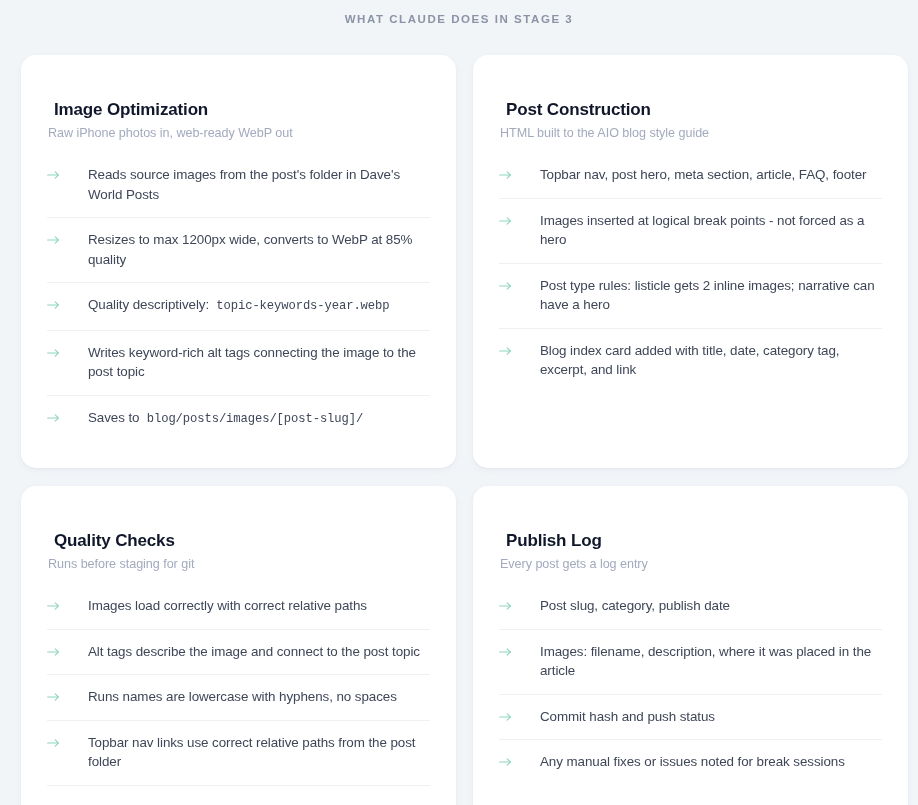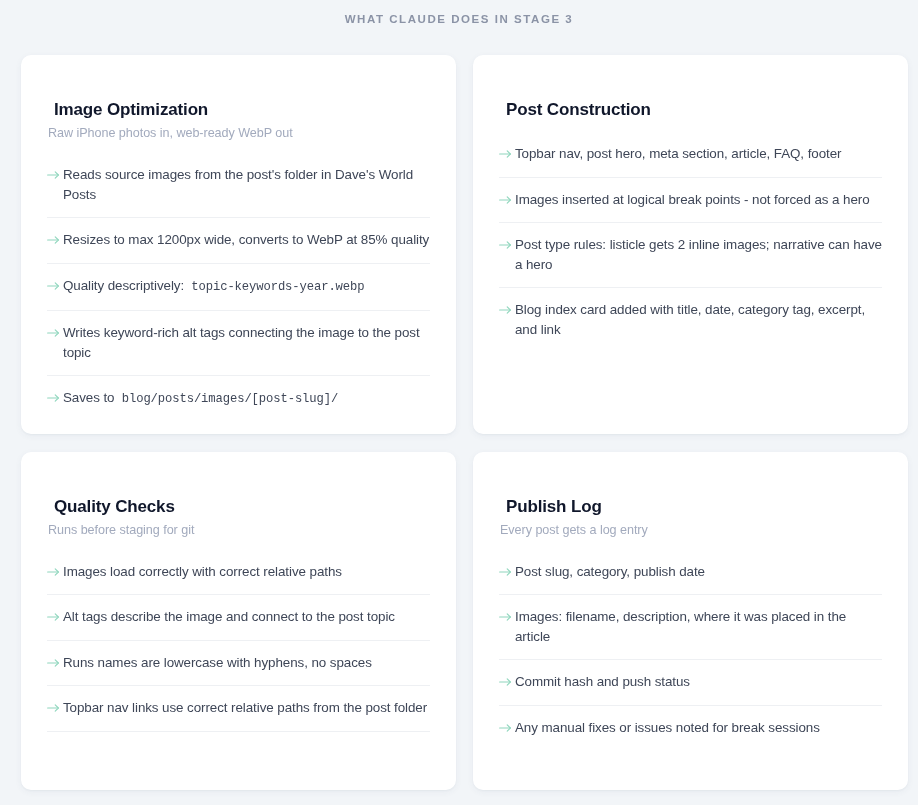--- a/index.html
+++ b/index.html
@@ -42,24 +42,24 @@
     left: 21px;
     width: 876px;
     display: grid;
     grid-template-columns: 435px 435px;
     column-gap: 17px;
     row-gap: 18px;
   }
 
   .card {
     background: #ffffff;
-    border-radius: 10px;
+    border-radius: 15px;
     box-shadow: 0 2px 7px rgba(60, 75, 110, 0.055),
                 0 1px 2px rgba(60, 75, 110, 0.04);
-    padding: 44px 26px 11px 26px;
+    padding: 44px 26px 26px 26px;
     min-height: 338px;
   }
 
   .card-title {
     font-size: 17px;
     font-weight: 700;
     color: #10172b;
     letter-spacing: -0.15px;
     line-height: 22px;
     padding-left: 7px;
@@ -76,21 +76,21 @@
 
   
   .item-list {
     list-style: none;
     margin-top: 14px;
   }
 
   .item {
     display: flex;
     align-items: flex-start;
-    gap: 3px;
+    gap: 28px;
     padding: 12px 0 13px 0;
     border-top: 1px solid #eef0f3;
   }
 
   .item:first-child {
     border-top: none;
     padding-top: 9px;
   }
 
   .arrow-icon {
@@ -174,20 +174,21 @@
                 <path d="M0.6 5H11.4" stroke="#8fd6bd" stroke-width="1.1" stroke-linecap="round"></path>
                 <path d="M8.2 1.9L11.4 5L8.2 8.1" stroke="#8fd6bd" stroke-width="1.1" stroke-linecap="round" stroke-linejoin="round"></path>
               </svg>
             </span>
             <span class="item-text"><span>Saves to</span>&nbsp;&nbsp;<code class="mono">blog/posts/images/[post-slug]/</code></span>
           </li>
         </ul>
       </div>
       <div class="card">
         <div class="card-title">Post Construction</div>
+        <div class="card-subtitle">HTML built to the AIO blog style guide</div>
         <ul class="item-list">
           <li class="item">
             <span class="arrow-icon">
               <svg width="13" height="10" viewBox="0 0 13 10" fill="none" aria-hidden="true">
                 <path d="M0.6 5H11.4" stroke="#8fd6bd" stroke-width="1.1" stroke-linecap="round"></path>
                 <path d="M8.2 1.9L11.4 5L8.2 8.1" stroke="#8fd6bd" stroke-width="1.1" stroke-linecap="round" stroke-linejoin="round"></path>
               </svg>
             </span>
             <span class="item-text"><span>Topbar nav, post hero, meta section, article, FAQ, footer</span></span>
           </li>

